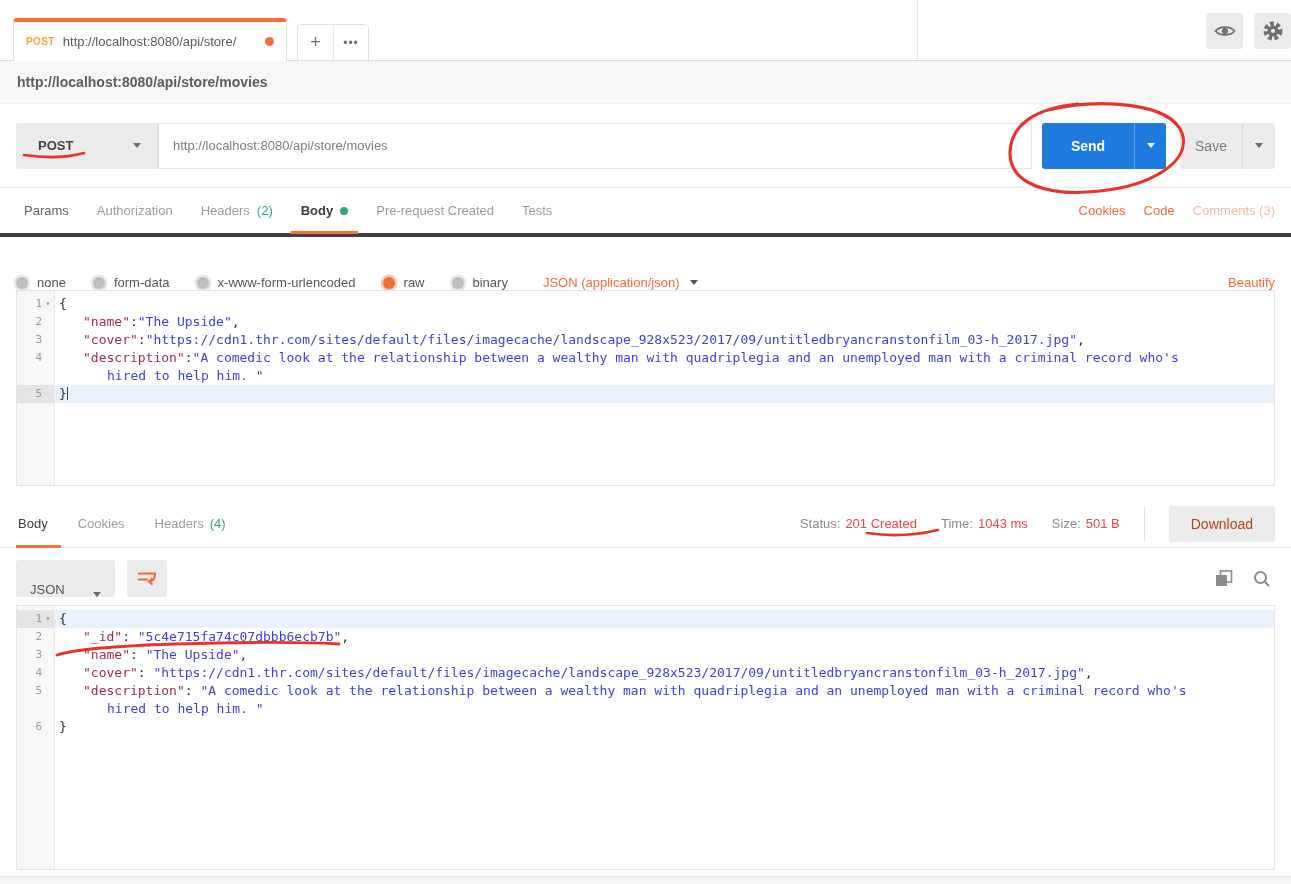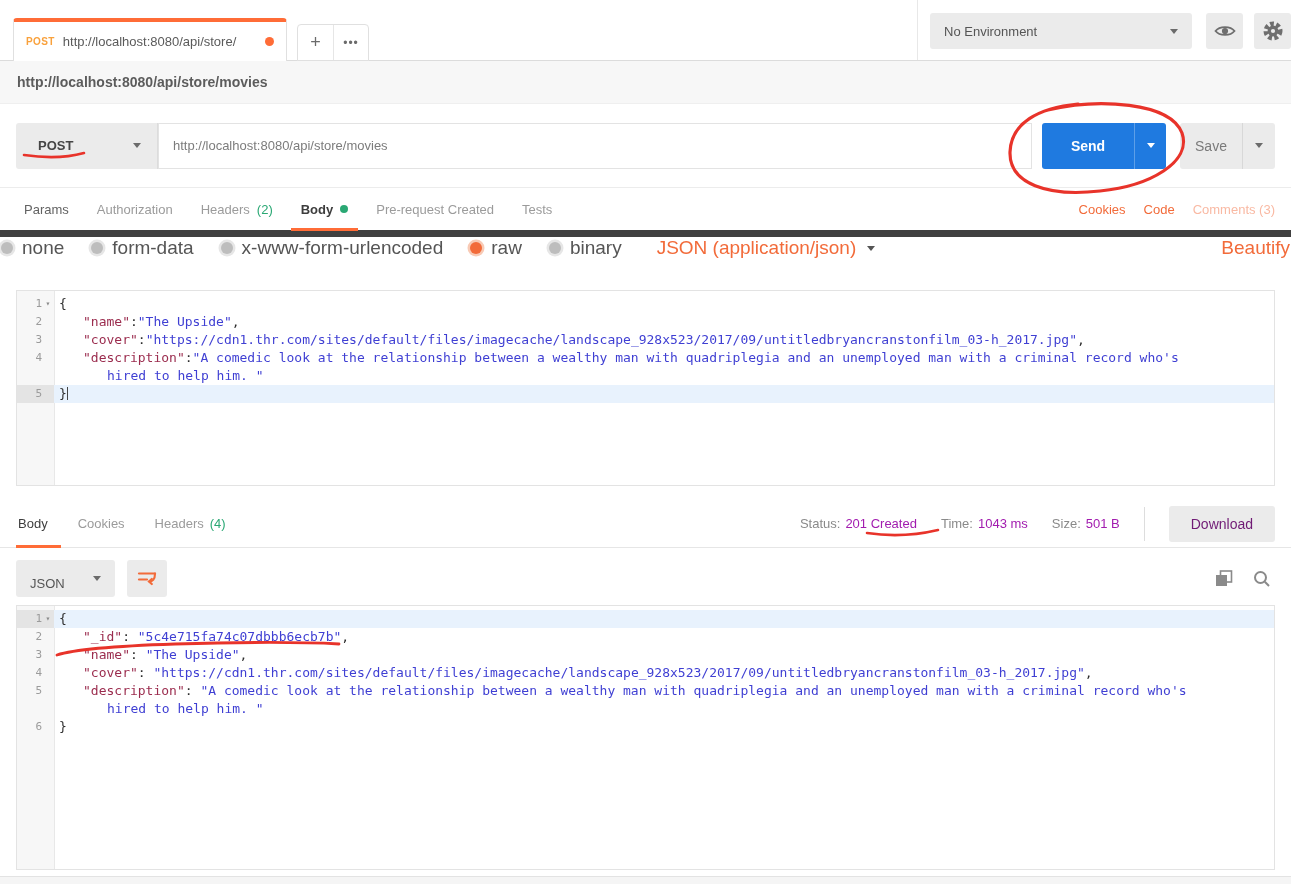--- a/index.html
+++ b/index.html
@@ -54,33 +54,33 @@
     display:flex; align-items:center; justify-content:center; }
   .send-arrow { width:32px; background:#1f7ae0; border-left:1px solid rgba(255,255,255,.28);
     display:flex; align-items:center; justify-content:center; }
   .save-group { margin-left:14px; height:46px; display:flex; border-radius:3px; overflow:hidden; flex:none; }
   .save-main { width:62px; background:#ebebeb; color:#7a7a7a; font-size:14px;
     display:flex; align-items:center; justify-content:center; }
   .save-arrow { width:33px; background:#ebebeb; border-left:1px solid #d8d8d8;
     display:flex; align-items:center; justify-content:center; }
   
   .req-tabs { height:49px; display:flex; align-items:stretch; padding:0 16px;
-    border-bottom:7px solid #404040; font-size:13px; color:#9b9b9b; background:#fff; }
+    border-bottom:4px solid #404040; font-size:13px; color:#9b9b9b; background:#fff; }
   .req-tab { display:flex; align-items:center; padding:0 14px; gap:7px; position:relative; white-space:nowrap; }
   .req-tab.first { padding-left:8px; }
   .req-tab .t-dark { color:#636363; }
   .req-tab.active { color:#3d3d3d; font-weight:bold;}
   .req-tab.active::after { content:""; position:absolute; left:4px; right:4px; bottom:-1px; height:3px; background:#ff6c37; }
   .count-green { color:#2aa874; }
   .green-dot { width:8px; height:8px; border-radius:50%; background:#2aa874; }
   .req-tabs-right { margin-left:auto; display:flex; align-items:center; gap:18px; font-size:13px; }
   .link-orange { color:#f26b3a; }
   .link-orange-faded { color:#f9b9a3; }
   
-  .mode-row { height:53px; display:flex; align-items:flex-start; padding:0 1px; font-size:19px; color:#555; background:#fff; }
+  .mode-row { height:53px; display:flex; align-items:flex-end; padding:0 16px; font-size:13px; color:#555; background:#fff; }
   .mode-opt { display:flex; align-items:center; gap:9px; margin-right:27px; }
   .radio { width:12px; height:12px; border-radius:50%; background:#bdbdbd; box-shadow:0 0 0 2.5px #e6e6e6; flex:none; }
   .radio.sel { background:#f26b3a; box-shadow:0 0 0 2.5px #f8cab5; }
   .content-type { display:flex; align-items:center; gap:11px; margin-left:8px; color:#f26b3a; }
   .content-type .caret { border-top-color:#555; }
   .beautify { margin-left:auto; color:#f26b3a; }
   
   .editor { position:relative; margin:0 16px; border:1px solid #e3e3e3; background:#fff; overflow:hidden;
     font-family:"DejaVu Sans Mono","Liberation Mono",monospace; font-size:13px; padding-top:4px; }
   .editor::before { content:""; position:absolute; left:0; top:0; bottom:0; width:37px;
@@ -103,31 +103,31 @@
   
   .res-header { height:48px; margin-top:14px; display:flex; align-items:stretch; padding:0 16px;
     border-bottom:1px solid #e6e6e6; font-size:13px; color:#9b9b9b; background:#fff; }
   .res-tab { display:flex; align-items:center; padding:0 15px; gap:6px; position:relative; white-space:nowrap; }
   .res-tab.first { padding-left:2px; }
   .res-tab.active { color:#3d3d3d; }
   .res-tab.active::after { content:""; position:absolute; left:0; right:2px; bottom:-1px; height:3px; background:#ff6c37; }
   .res-meta { margin-left:auto; display:flex; align-items:center; gap:24px; font-size:13px; }
   .meta-pair { display:flex; align-items:center; gap:5px; white-space:nowrap; }
   .meta-label { color:#8a8a8a; }
-  .meta-value { color:#a21caf; }
+  .meta-value { color:#ef4444; }
   .meta-divider { width:1px; height:34px; background:#ddd; }
-  .download-btn { height:36px; background:#ebebeb; border-radius:3px; color:#701a75; font-size:14px;
+  .download-btn { height:36px; background:#ebebeb; border-radius:3px; color:#c2410c; font-size:14px;
     display:flex; align-items:center; padding:0 22px; }
   
   .res-toolbar { height:37px; margin:12px 16px 0; display:flex; align-items:center; gap:12px; font-size:13px; }
   .segmented { height:37px; background:#ebebeb; border-radius:3px; display:flex; align-items:center; }
   .seg-item { padding:0 20px; color:#9e9e9e; }
   .seg-item.active { color:#3d3d3d; }
-  .json-select { height:37px; background:#ebebeb; border-radius:3px; display:flex; align-items:flex-start; gap:28px;
-    padding:16px 14px; color:#555; }
+  .json-select { height:37px; background:#ebebeb; border-radius:3px; display:flex; align-items:flex-end; gap:28px;
+    padding:0 14px; color:#555; }
   .wrap-btn { height:37px; width:40px; background:#ebebeb; border-radius:3px;
     display:flex; align-items:center; justify-content:center; }
   .toolbar-right { margin-left:auto; display:flex; align-items:center; gap:20px; padding-right:4px; }
   
   .bottom-bar { position:absolute; left:0; right:0; bottom:0; height:8px; background:#f5f5f5; border-top:1px solid #e3e3e3; }
   
   .annotations { position:absolute; left:0; top:0; width:1291px; height:884px; pointer-events:none; z-index:10; }
 </style>
 </head>
 <body>
@@ -138,24 +138,20 @@
     <div class="tab-active">
       <span class="tab-method">POST</span>
       <span class="tab-url">http://localhost:8080/api/store/</span>
       <span class="tab-dot"></span>
     </div>
     <div class="tab-tools">
       <div class="tab-tool">+</div>
       <div class="tab-tool">•••</div>
     </div>
     <div class="header-divider"></div>
-    <div class="env-select">
-      <span>No Environment</span>
-      <span class="caret ml-auto"></span>
-    </div>
     <div class="icon-btn" style="left:1206px;">
       <svg width="22" height="16" viewBox="0 0 22 16">
         <path d="M1.5 8 C5.5 2.8 16.5 2.8 20.5 8 C16.5 13.2 5.5 13.2 1.5 8 Z" fill="none" stroke="#6e6e6e" stroke-width="1.8"></path>
         <circle cx="11" cy="8" r="3.1" fill="#6e6e6e"></circle>
       </svg>
     </div>
     <div class="icon-btn" style="left:1254px;">
       <svg width="22" height="22" viewBox="0 0 22 22">
         <circle cx="11" cy="11" r="7" fill="none" stroke="#6e6e6e" stroke-width="5" stroke-dasharray="3.6 2.4"></circle>
         <circle cx="11" cy="11" r="5.4" fill="#6e6e6e"></circle>

